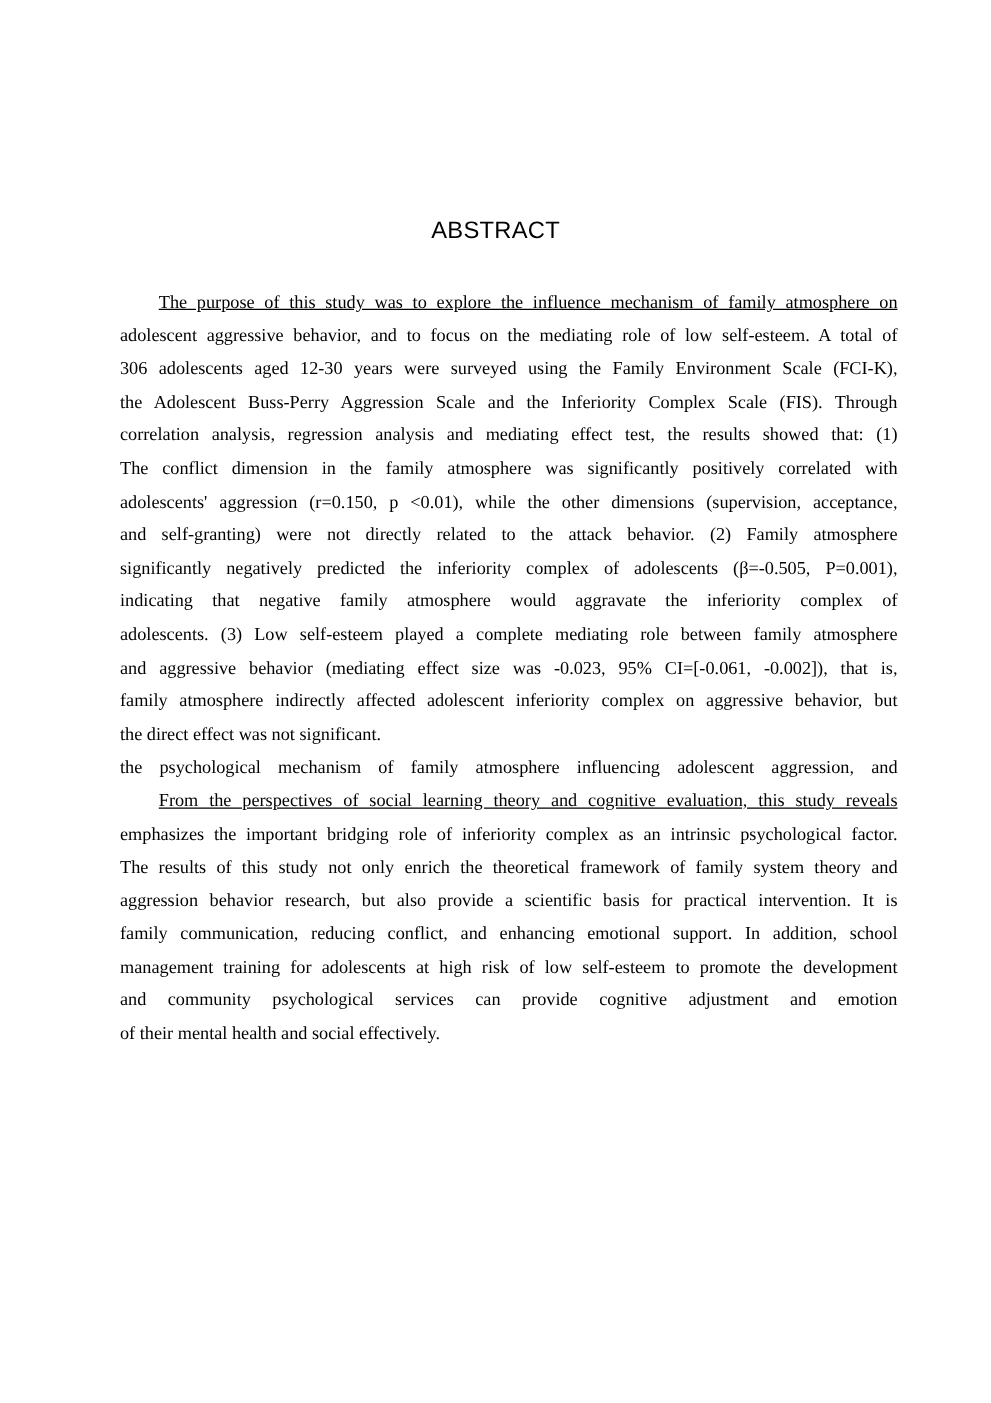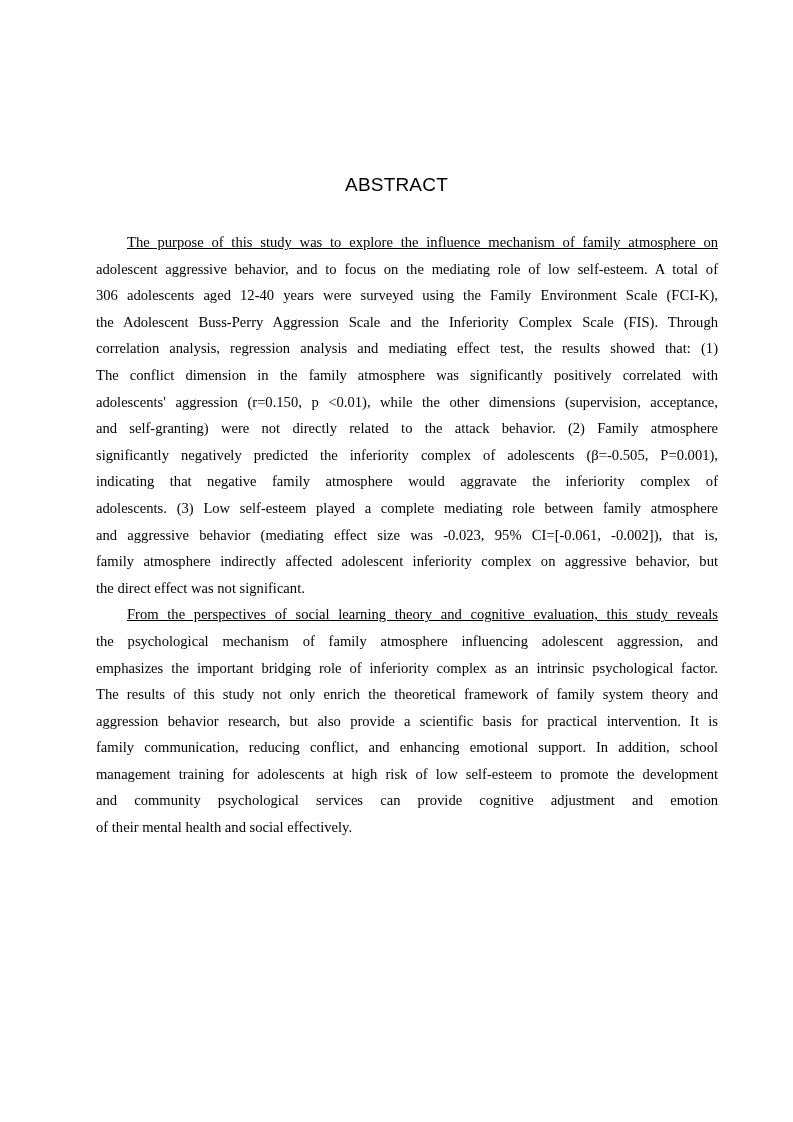--- a/index.html
+++ b/index.html
@@ -64,37 +64,37 @@
 </head>
 <body>
 
 <div class="page">
   <div class="title">ABSTRACT</div>
 
   <div class="body">
     <div>
       <span class="line indent">The purpose of this study was to explore the influence mechanism of family atmosphere on</span>
       <span class="line">adolescent aggressive behavior, and to focus on the mediating role of low self-esteem. A total of</span>
-      <span class="line">306 adolescents aged 12-40 years were surveyed using the Family Environment Scale (FCI-K),</span>
+      <span class="line">306 adolescents aged 12-30 years were surveyed using the Family Environment Scale (FCI-K),</span>
       <span class="line">the Adolescent Buss-Perry Aggression Scale and the Inferiority Complex Scale (FIS). Through</span>
       <span class="line">correlation analysis, regression analysis and mediating effect test, the results showed that: (1)</span>
       <span class="line">The conflict dimension in the family atmosphere was significantly positively correlated with</span>
       <span class="line">adolescents' aggression (r=0.150, p &lt;0.01), while the other dimensions (supervision, acceptance,</span>
       <span class="line">and self-granting) were not directly related to the attack behavior. (2) Family atmosphere</span>
       <span class="line">significantly negatively predicted the inferiority complex of adolescents (β=-0.505, P=0.001),</span>
       <span class="line">indicating that negative family atmosphere would aggravate the inferiority complex of</span>
       <span class="line">adolescents. (3) Low self-esteem played a complete mediating role between family atmosphere</span>
       <span class="line">and aggressive behavior (mediating effect size was -0.023, 95% CI=[-0.061, -0.002]), that is,</span>
       <span class="line">family atmosphere indirectly affected adolescent inferiority complex on aggressive behavior, but</span>
       <span class="line last">the direct effect was not significant.</span>
     </div>
 
     <div>
+      <span class="line">the psychological mechanism of family atmosphere influencing adolescent aggression, and</span>
       <span class="line indent">From the perspectives of social learning theory and cognitive evaluation, this study reveals</span>
-      <span class="line">the psychological mechanism of family atmosphere influencing adolescent aggression, and</span>
       <span class="line">emphasizes the important bridging role of inferiority complex as an intrinsic psychological factor.</span>
       <span class="line">The results of this study not only enrich the theoretical framework of family system theory and</span>
       <span class="line">aggression behavior research, but also provide a scientific basis for practical intervention. It is</span>
       <span class="line">family communication, reducing conflict, and enhancing emotional support. In addition, school</span>
       <span class="line">management training for adolescents at high risk of low self-esteem to promote the development</span>
       <span class="line">and community psychological services can provide cognitive adjustment and emotion</span>
       <span class="line last">of their mental health and social effectively.</span>
     </div>
 
   </div>

